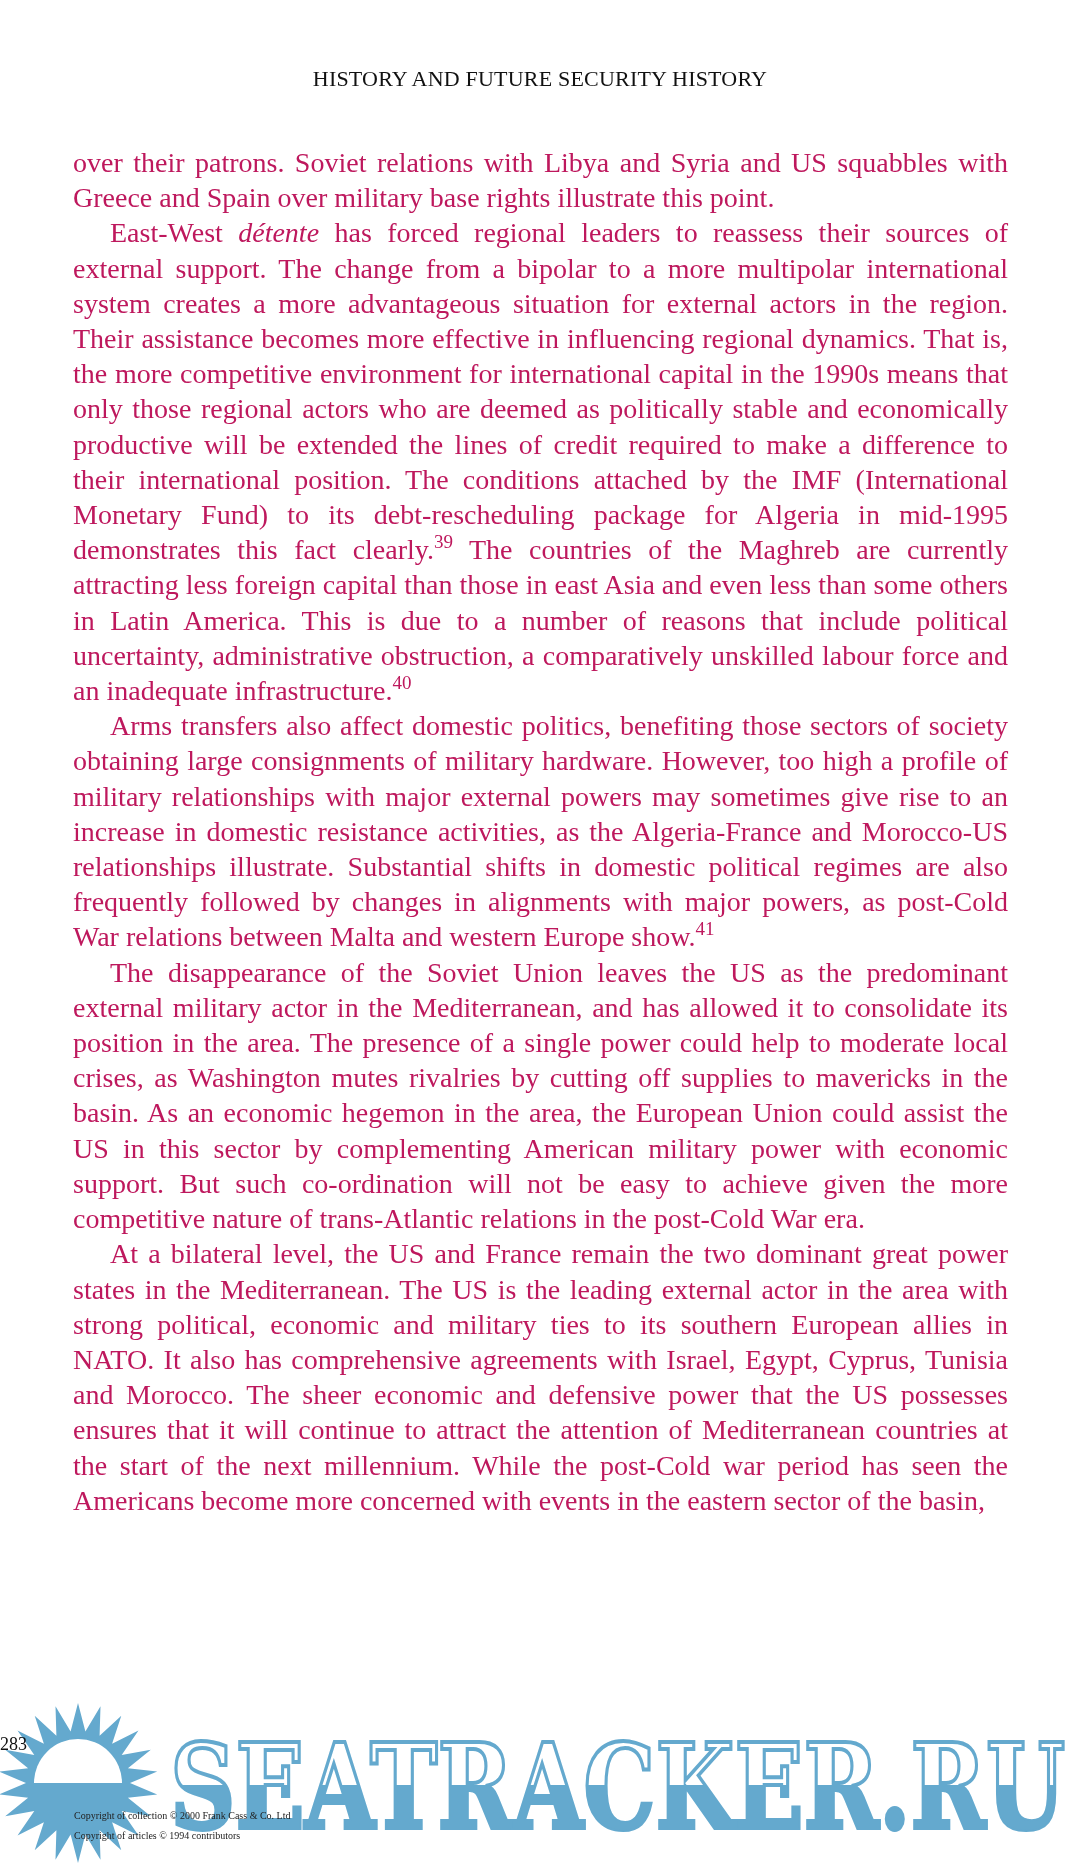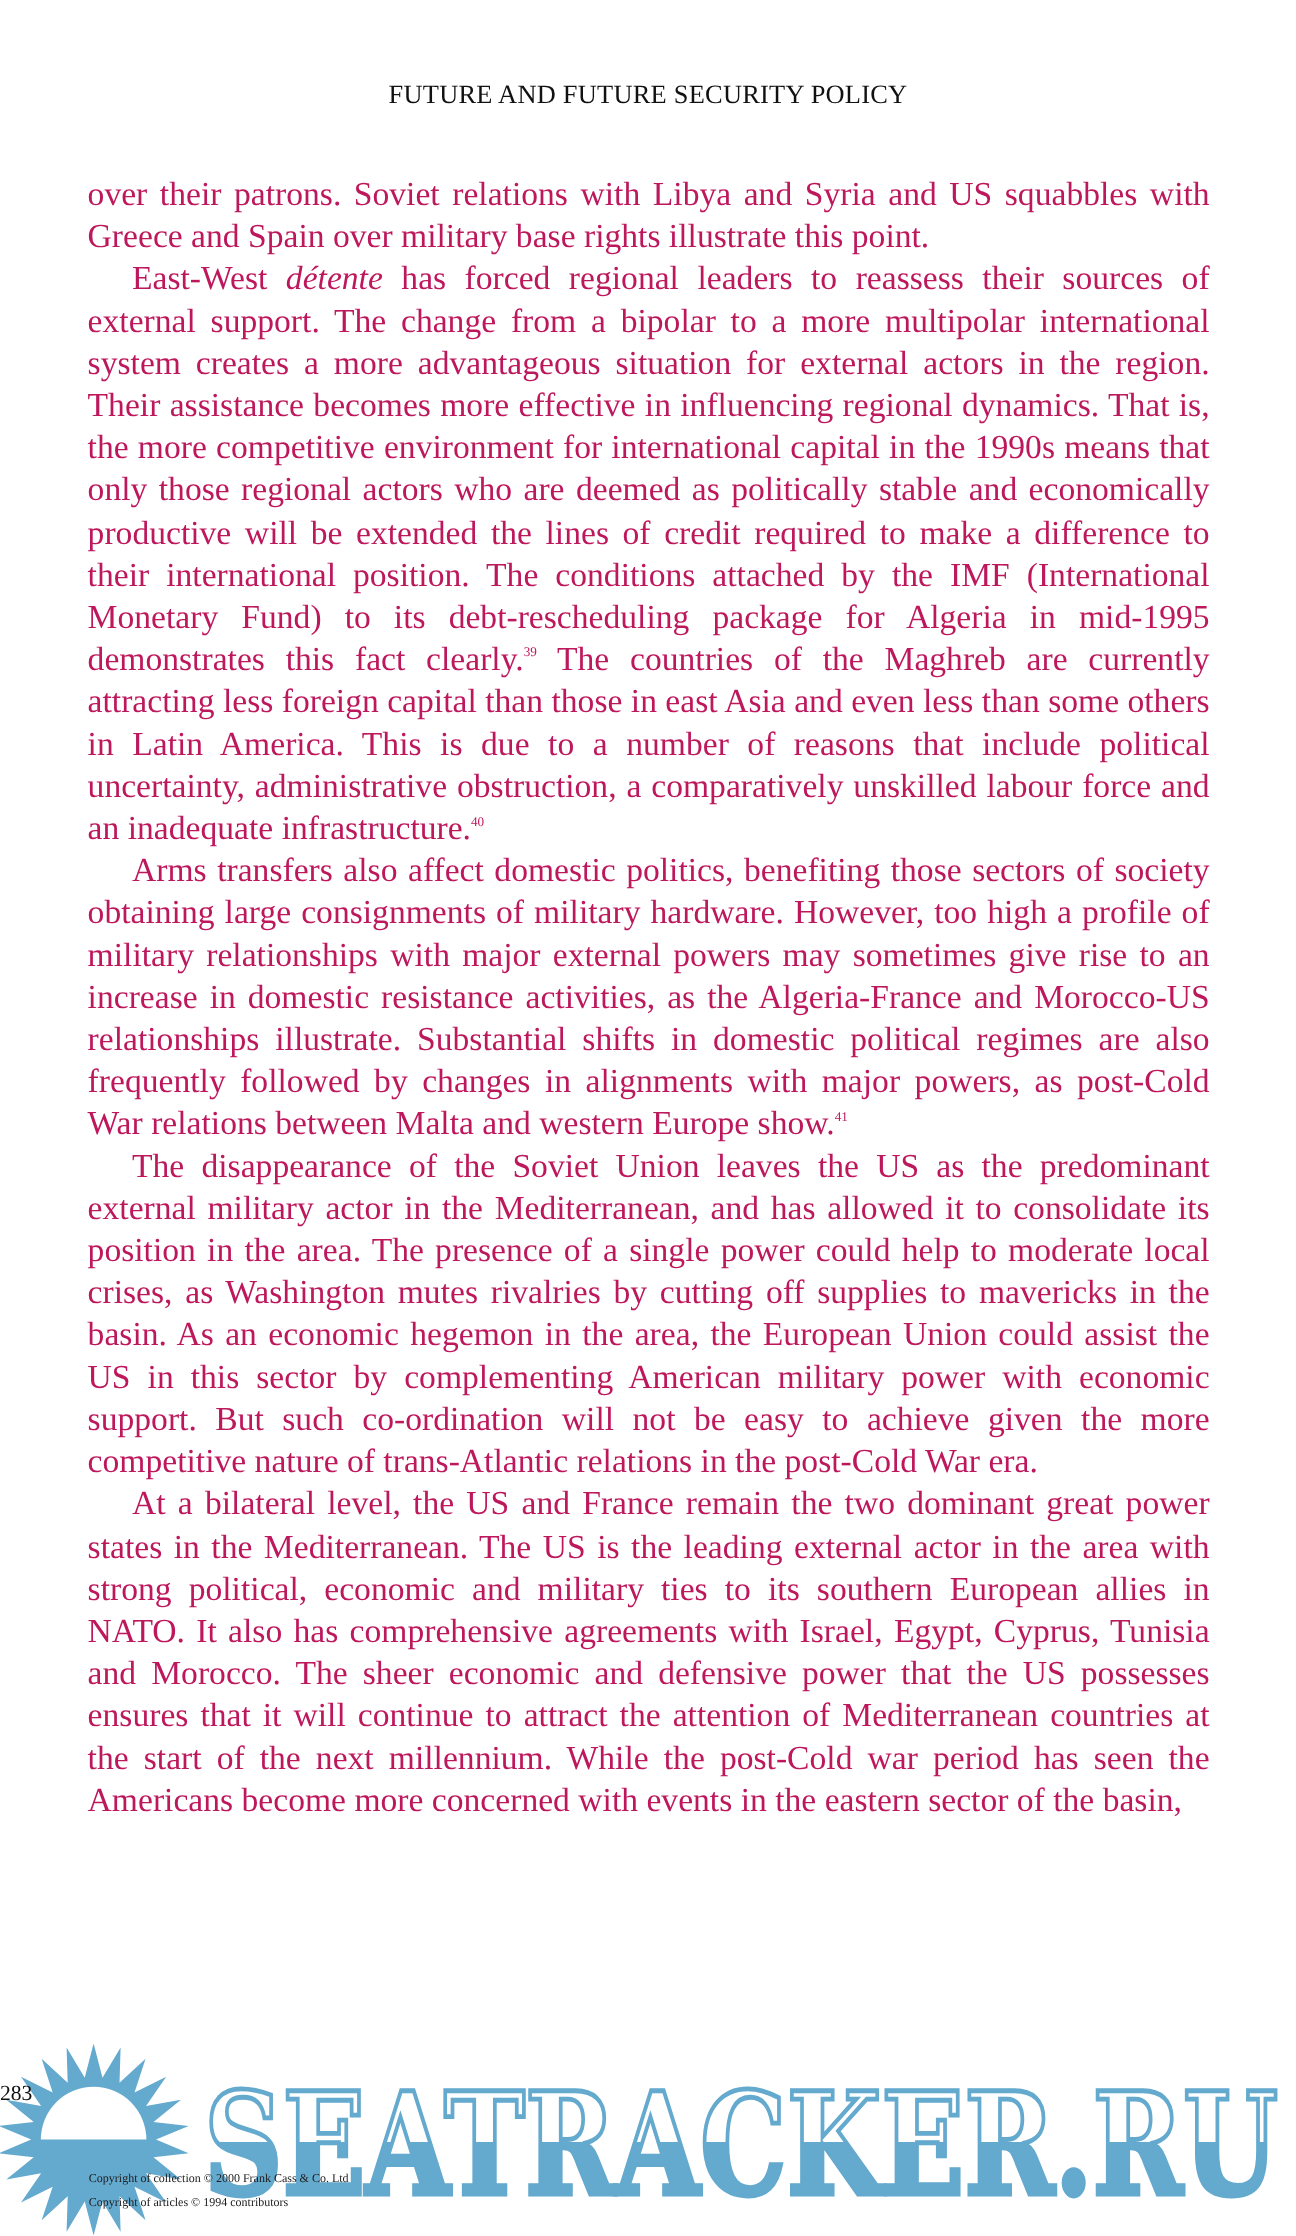--- a/index.html
+++ b/index.html
@@ -10,41 +10,41 @@
     text-align: center; font-family: "Liberation Serif", serif;
     font-size: 22px; color: #111; letter-spacing: 0.2px;
   }
   .body-text {
     position: absolute; left: 73px; top: 145px; width: 935px;
     font-family: Liberation Serif, serif; font-size: 28px;
     line-height: 35.2px; color: #be185d; text-align: justify;
   }
   .body-text p { margin: 0; text-indent: 0; }
   .body-text p.indent { text-indent: 37px; }
-  .body-text sup { font-size: 11px; line-height: 0; vertical-align: 11px; margin-top: 30px; }
+  .body-text sup { font-size: 19px; line-height: 0; vertical-align: 11px; margin-top: 30px; }
   .body-text em { font-style: italic; }
   .page-number {
     position: absolute; left: 0; width: 1073px; top: 1734px;
     font-family: "Liberation Serif", serif;
     font-size: 18px; color: #111; z-index: 3;
   }
   .watermark { position: absolute; left: 0; top: 1700px; width: 1080px; height: 163px; z-index: 2; }
   .copyright {
     position: absolute; left: 74px; top: 1806px;
     font-family: "Liberation Serif", serif; font-size: 10px;
     line-height: 20px; color: #222; z-index: 4;
   }
   .copyright div { white-space: nowrap; }
 </style>
 </head>
 <body>
 
 <div class="page">
 
-  <div class="running-head">FUTURE AND FUTURE SECURITY POLICY</div>
+  <div class="running-head">HISTORY AND FUTURE SECURITY HISTORY</div>
 
   <div class="body-text">
     <p><span>over their patrons. Soviet relations with Libya and Syria and US squabbles with Greece and Spain over military base rights illustrate this point.</span></p>
     <p class="indent"><span>East-West </span><em>détente</em><span> has forced regional leaders to reassess their sources of external support. The change from a bipolar to a more multipolar international system creates a more advantageous situation for external actors in the region. Their assistance becomes more effective in influencing regional dynamics. That is, the more competitive environment for international capital in the 1990s means that only those regional actors who are deemed as politically stable and economically productive will be extended the lines of credit required to make a difference to their international position. The conditions attached by the IMF (International Monetary Fund) to its debt-rescheduling package for Algeria in mid-1995 demonstrates this fact clearly.</span><sup>39</sup><span> The countries of the Maghreb are currently attracting less foreign capital than those in east Asia and even less than some others in Latin America. This is due to a number of reasons that include political uncertainty, administrative obstruction, a comparatively unskilled labour force and an inadequate infrastructure.</span><sup>40</sup></p>
     <p class="indent"><span>Arms transfers also affect domestic politics, benefiting those sectors of society obtaining large consignments of military hardware. However, too high a profile of military relationships with major external powers may sometimes give rise to an increase in domestic resistance activities, as the Algeria-France and Morocco-US relationships illustrate. Substantial shifts in domestic political regimes are also frequently followed by changes in alignments with major powers, as post-Cold War relations between Malta and western Europe show.</span><sup>41</sup></p>
     <p class="indent"><span>The disappearance of the Soviet Union leaves the US as the predominant external military actor in the Mediterranean, and has allowed it to consolidate its position in the area. The presence of a single power could help to moderate local crises, as Washington mutes rivalries by cutting off supplies to mavericks in the basin. As an economic hegemon in the area, the European Union could assist the US in this sector by complementing American military power with economic support. But such co-ordination will not be easy to achieve given the more competitive nature of trans-Atlantic relations in the post-Cold War era.</span></p>
     <p class="indent"><span>At a bilateral level, the US and France remain the two dominant great power states in the Mediterranean. The US is the leading external actor in the area with strong political, economic and military ties to its southern European allies in NATO. It also has comprehensive agreements with Israel, Egypt, Cyprus, Tunisia and Morocco. The sheer economic and defensive power that the US possesses ensures that it will continue to attract the attention of Mediterranean countries at the start of the next millennium. While the post-Cold war period has seen the Americans become more concerned with events in the eastern sector of the basin,</span></p>
   </div>
 
   <svg class="watermark" viewBox="0 0 1080 163" width="1080" height="163">

